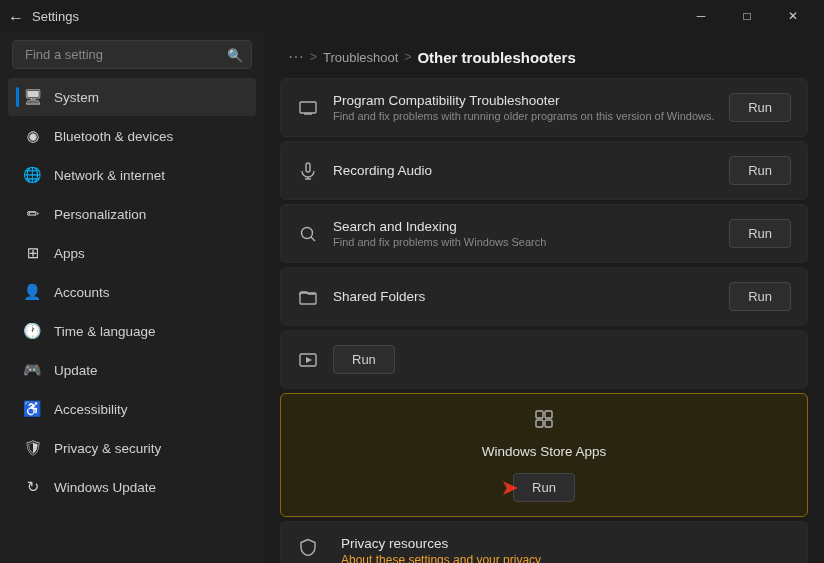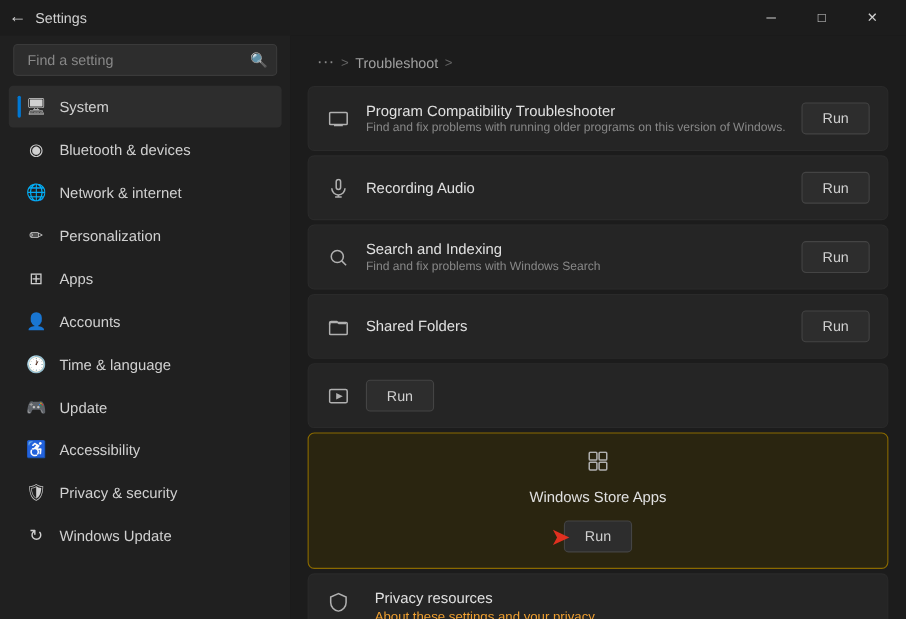--- a/index.html
+++ b/index.html
@@ -291,20 +291,21 @@
         </div>
       </div>
   </div>
 
   <div class="content">
     <div class="breadcrumb">
       <span class="dots">···</span>
       <span class="sep">&gt;</span>
       <span class="link">Troubleshoot</span>
       <span class="sep">&gt;</span>
+      <span class="current">Other troubleshooters</span>
     </div>
 
     <div class="troubleshooters-list" id="troubleshooters-list">
     <div class="item-row">
           <div class="item-icon">
             <svg width="18" height="18" viewBox="0 0 18 18" fill="none">
               <rect x="1" y="3" width="16" height="11" rx="1" stroke="#b0b0b0" stroke-width="1.4"></rect>
               <line x1="5" y1="15" x2="13" y2="15" stroke="#b0b0b0" stroke-width="1.4"></line>
               <line x1="9" y1="14" x2="9" y2="15" stroke="#b0b0b0" stroke-width="1.4"></line>
             </svg>

